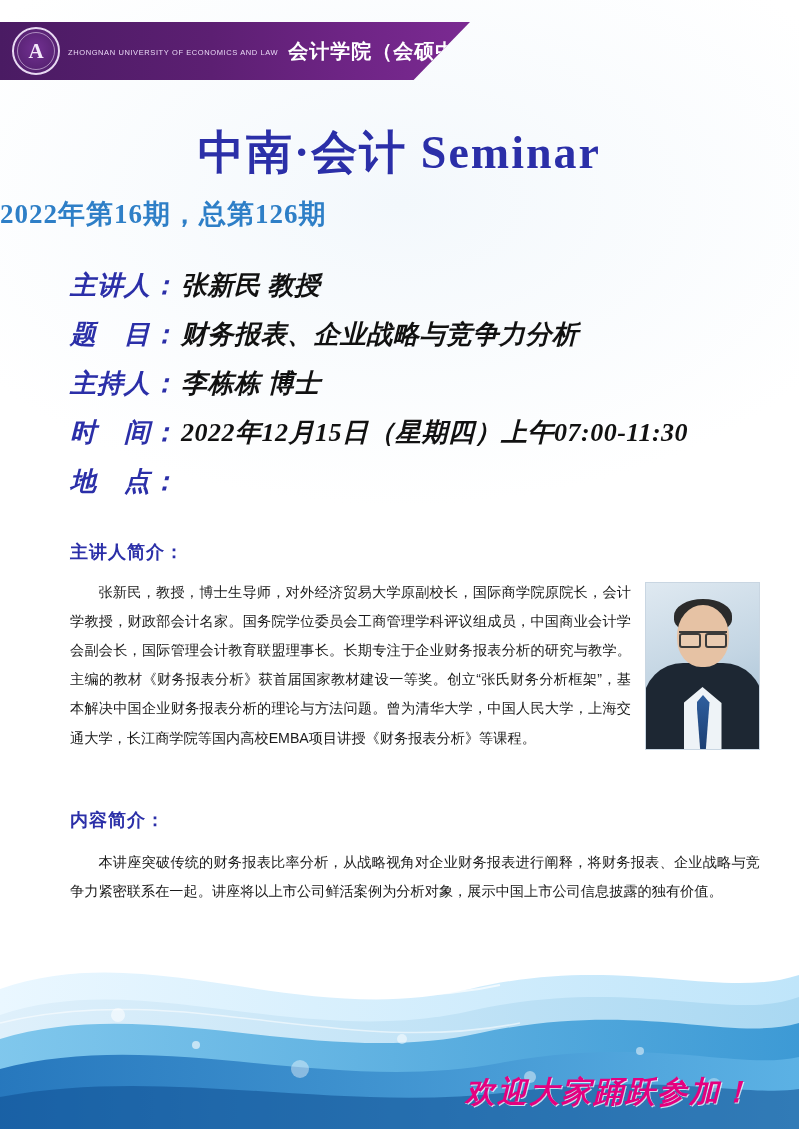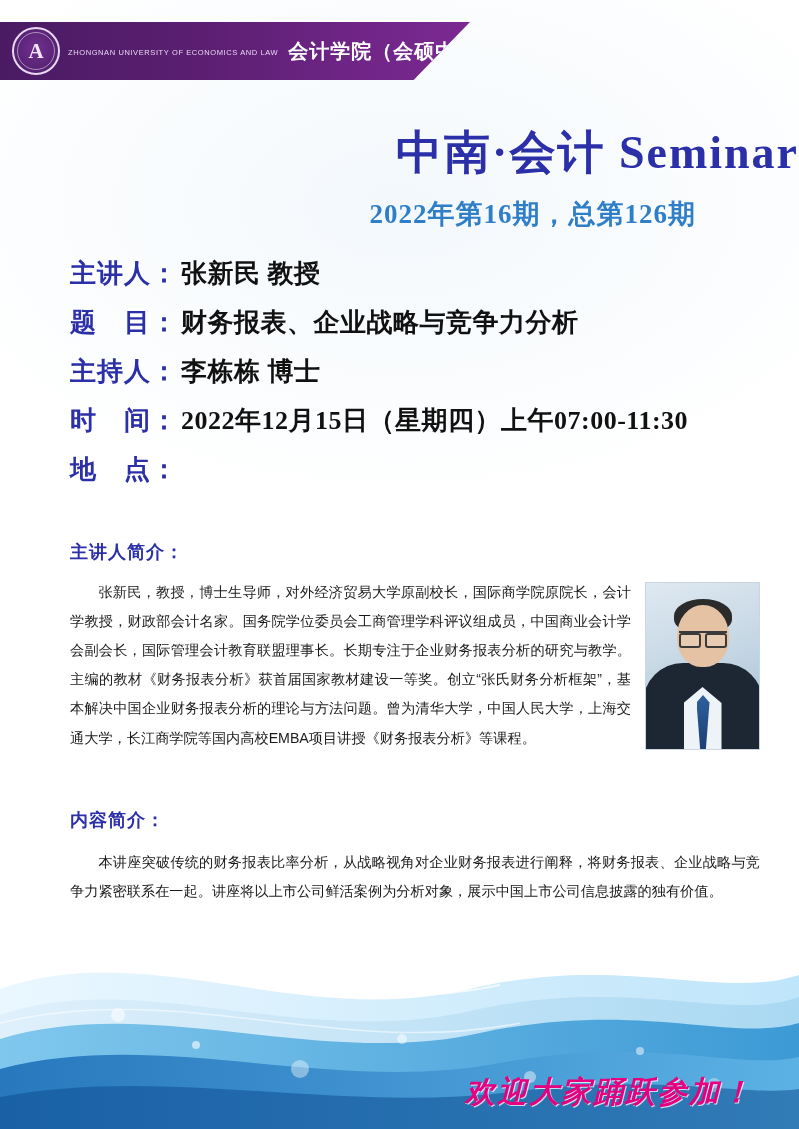--- a/index.html
+++ b/index.html
@@ -95,47 +95,48 @@
     letter-spacing: 1px;
     white-space: nowrap;
   }
 
   
   .title-main {
     position: absolute;
     top: 122px;
     left: 0;
     width: 799px;
-    text-align: right;
+    text-align: center;
     color: #2b2fa8;
     font-family: "Liberation Serif", "DejaVu Serif", serif;
     font-size: 46px;
     font-weight: bold;
     letter-spacing: 2px;
     text-shadow: 1px 1px 0 rgba(255,255,255,0.6);
   }
   .title-sub {
     position: absolute;
     top: 196px;
     left: 0;
     width: 696px;
-    text-align: right;
+    text-align: left;
     color: #2e7fc7;
     font-family: "Liberation Serif", "DejaVu Serif", serif;
     font-size: 27px;
     font-weight: bold;
     letter-spacing: 1px;
   }
 
   
   .info-block {
     position: absolute;
-    top: 256px;
+    top: 268px;
     left: 70px;
     width: 690px;
+    font-style: italic;
   }
   .info-row {
     display: flex;
     align-items: baseline;
     margin-bottom: 14px;
     white-space: nowrap;
   }
   .info-label {
     color: #2b2fa8;
     font-family: "Liberation Serif", "DejaVu Serif", serif;

